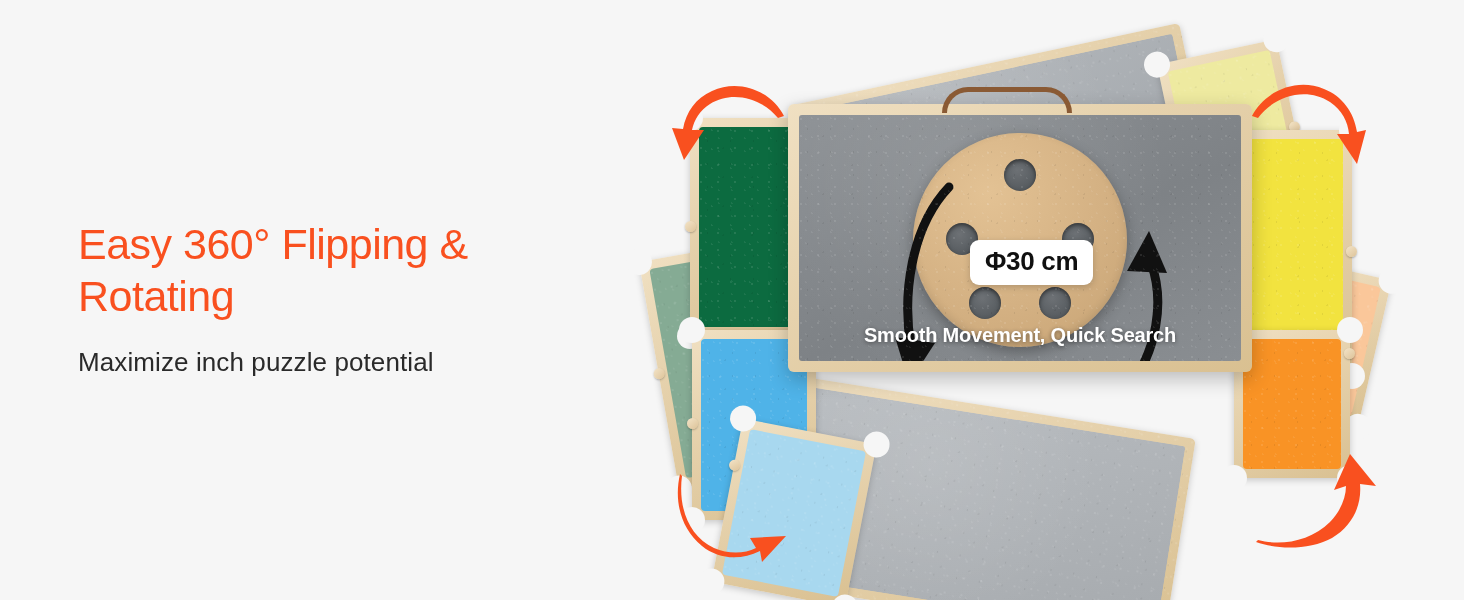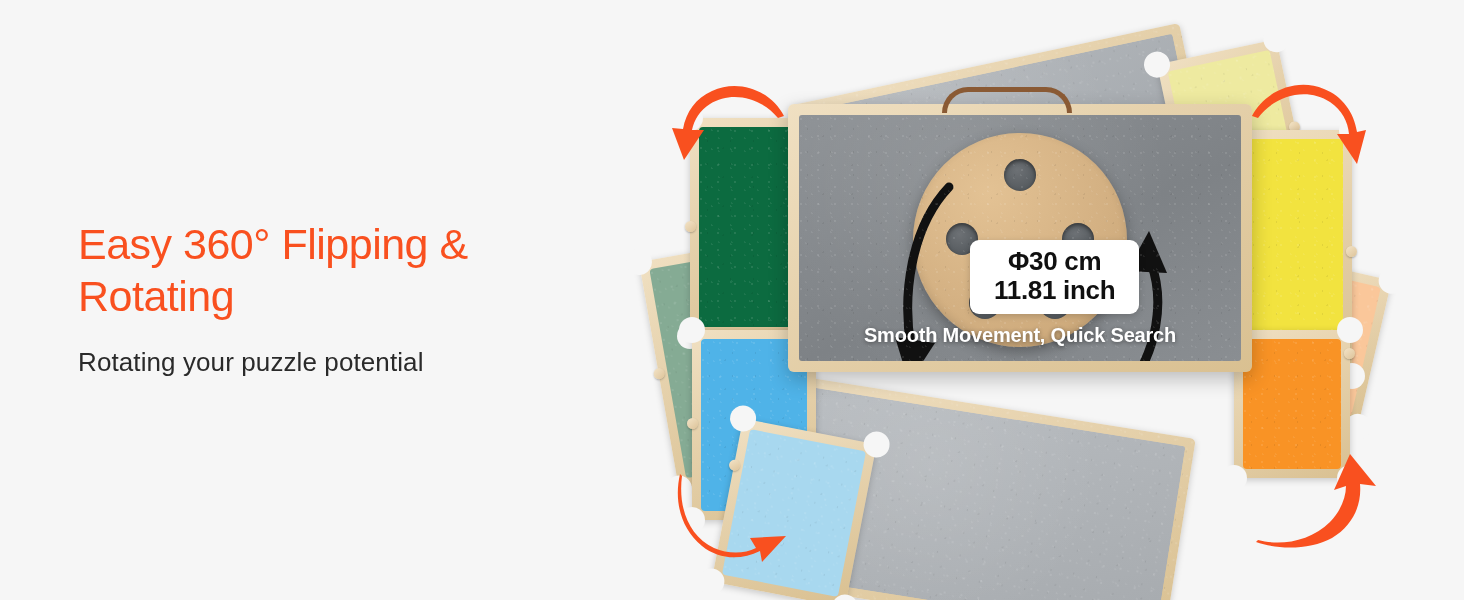--- a/index.html
+++ b/index.html
@@ -174,21 +174,21 @@
     pointer-events:none;
   }
 
   
   .badge {
     position:absolute;
     left:50%; top:50%;
     transform:translate(-46%,-44%);
     background:#ffffff;
     border-radius:9px;
-    padding:7px 24px 9px;
+    padding:7px 15px 9px;
     text-align:center;
     box-shadow:0 2px 7px rgba(0,0,0,.18);
     z-index:60;
   }
   .badge div {
     font-size:26px;
     font-weight:bold;
     letter-spacing:-0.3px;
     line-height:1.12;
     color:#101010;
@@ -213,21 +213,21 @@
   .oarrow { position:absolute; z-index:70; }
 
   .scene svg { display:block; overflow:visible; }
 </style>
 </head>
 <body>
 
 <div class="copy">
   <div class="headline">Easy 360° Flipping &amp;
 Rotating</div>
-  <div class="subhead">Rotating your puzzle potential</div>
+  <div class="subhead">Maximize inch puzzle potential</div>
 </div>
 
 <div class="scene">
 
   <div class="layer wood board-back-top">
     <div class="felt"></div>
   </div>
   <div class="layer wood board-back-bot">
     <div class="felt"></div>
   </div>
@@ -323,21 +323,20 @@
         <path d="M330 272 C358 236 366 186 352 148" stroke="#111" stroke-width="9" fill="none" stroke-linecap="round"></path>
         <polygon points="368,158 328,156 350,116" fill="#111"></polygon>
       </svg>
 
       <div class="caption">Smooth Movement, Quick Search</div>
     </div>
   </div>
 
   <div class="badge" style="left:330px; top:240px; transform:none;">
     <div>Φ30 cm</div>
-    <div>11.81 inch</div>
   </div>
 
   <svg class="oarrow" style="left:30px; top:84px; width:120px; height:92px;" viewBox="0 0 120 92">
     <path d="M108 34 C92 14 62 6 40 20 C30 26 24 36 22 46
              L34 46 L14 76 L2 44 L13 45
              C16 28 26 14 42 7 C70 -6 102 8 114 32 Z" fill="#f9501f"></path>
   </svg>
 
   <svg class="oarrow" style="left:604px; top:82px; width:122px; height:96px;" viewBox="0 0 122 96">
     <path d="M14 36 C30 14 62 4 86 20 C98 28 104 40 105 52

